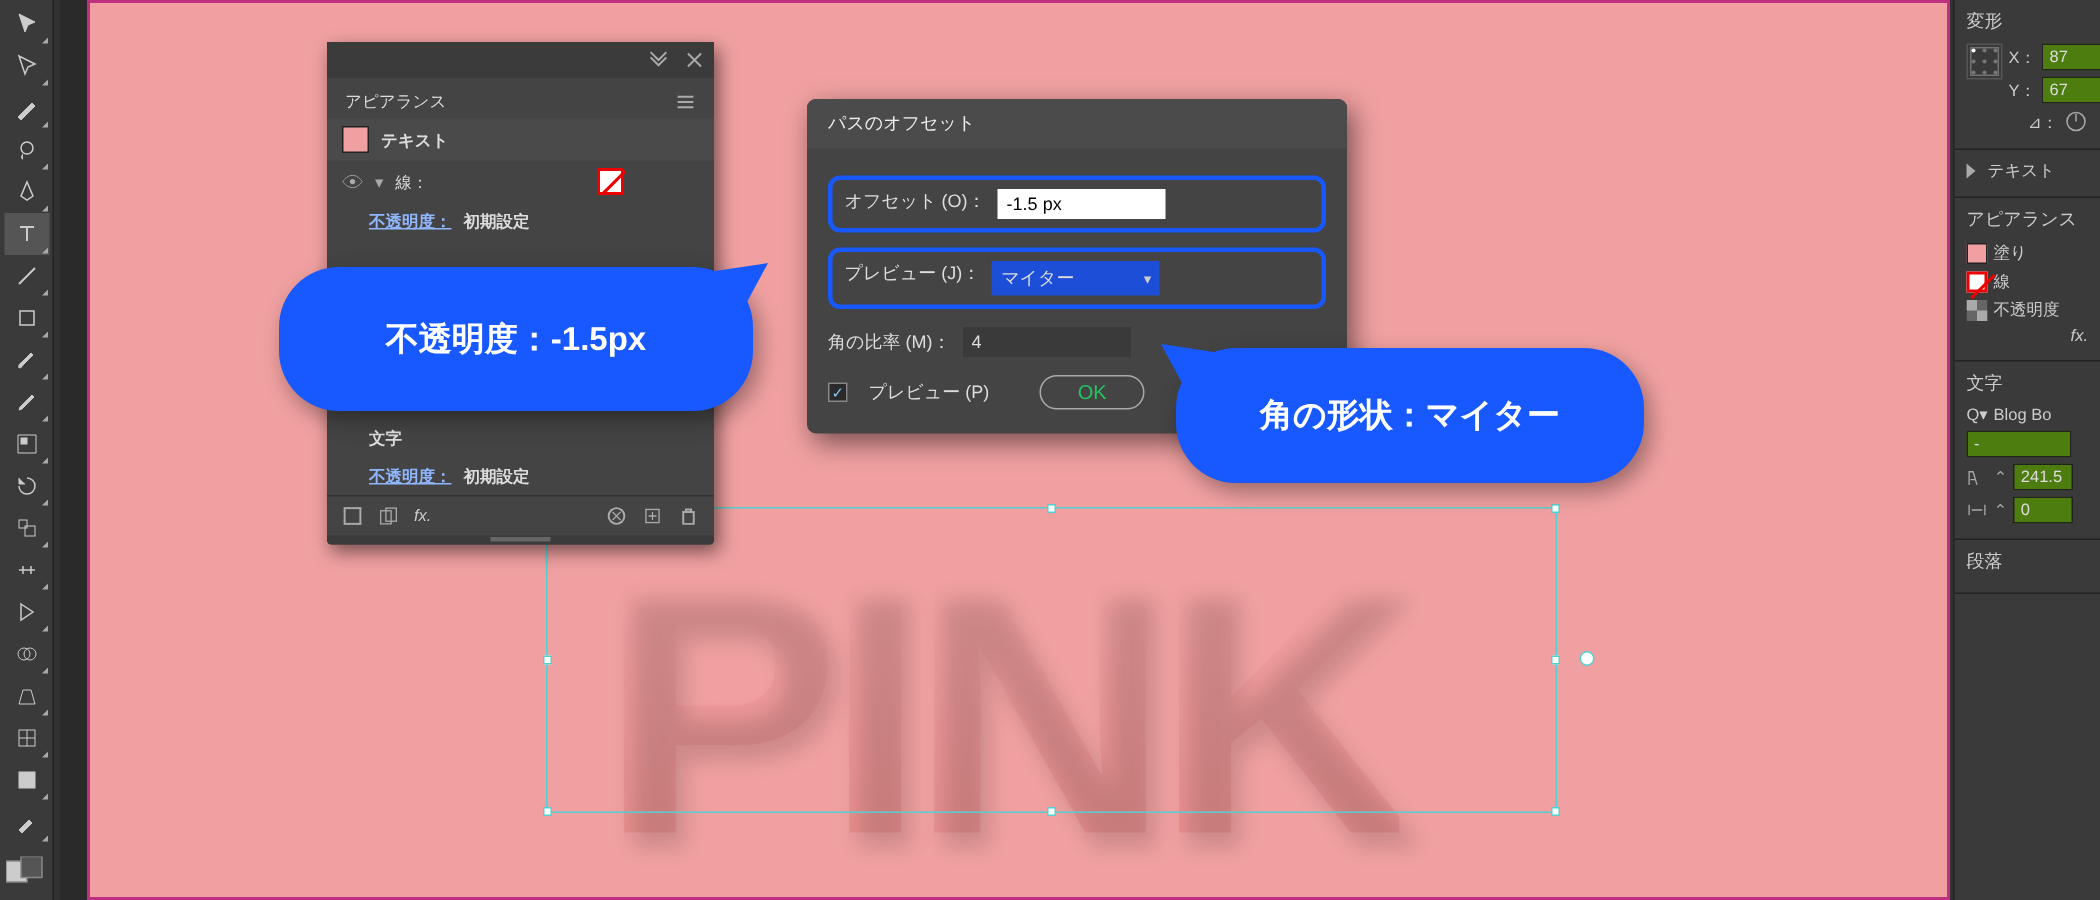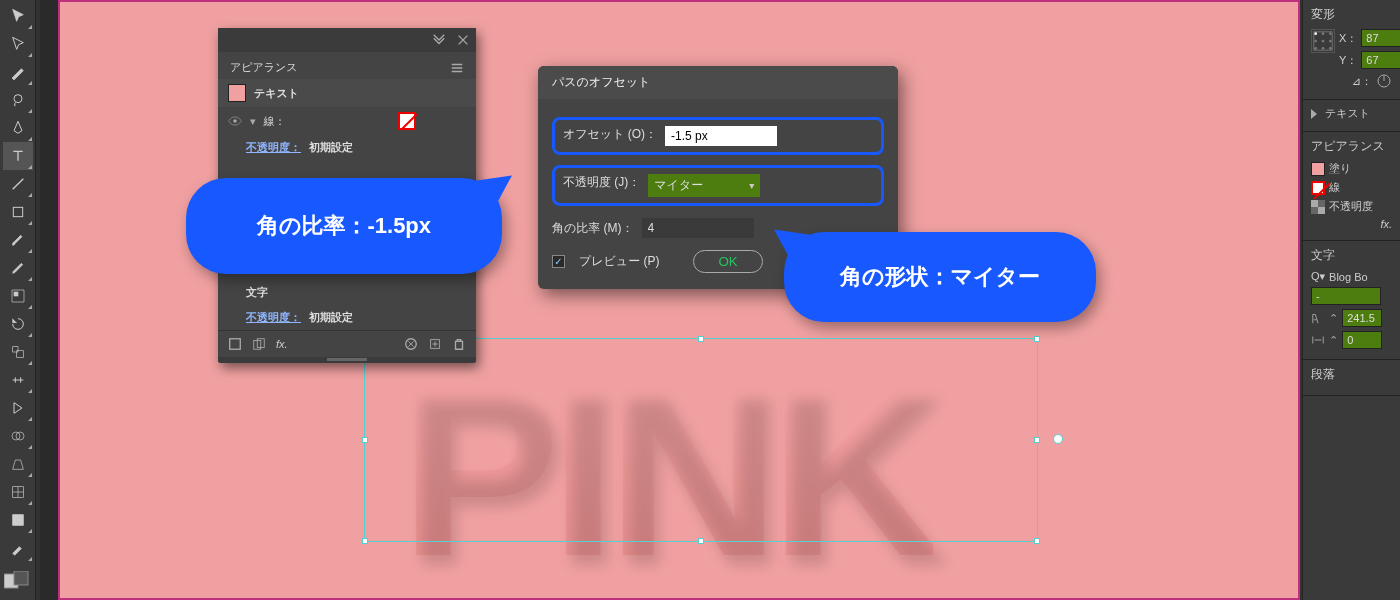--- a/index.html
+++ b/index.html
@@ -140,21 +140,21 @@
     color:#eee;
   }
   .dlg-body { padding: 18px 14px 16px; }
   .field-row { display:flex;align-items:center;gap:8px;margin-bottom:12px;}
   .field-label { flex:0 0 auto; color:#ddd; }
   .text-input {
     background:#fff;color:#000;border:none;
     padding:3px 6px;font-size:12px;width:112px;
   }
   .select-input {
-    background:#4d7c0f;color:#ddd;border:none;
+    background:#1d4ed8;color:#ddd;border:none;
     padding:3px 6px;font-size:12px;width:112px;
     display:flex;align-items:center;justify-content:space-between;gap:44px;
   }
   .select-input .chev{font-size:10px;color:#ccc;}
   .hl-box {
     border: 3px solid #1759ff;
     border-radius: 8px;
     padding: 6px 8px;
     display:flex;align-items:flex-start;gap:8px;
   }
@@ -432,40 +432,40 @@
 </div>
 
 <div class="dialog">
   <div class="dlg-title">パスのオフセット</div>
   <div class="dlg-body">
     <div class="hl-box" style="margin-bottom:10px">
       <span class="field-label">オフセット (O)：</span>
       <input class="text-input" value="-1.5 px" style="">
     </div>
     <div class="hl-box" style="margin-bottom:12px">
-      <span class="field-label">不透明度 (J)：</span>
+      <span class="field-label">プレビュー (J)：</span>
       <div class="select-input">
         <span>マイター</span>
         <span class="chev">▾</span>
       </div>
     </div>
     <div class="field-row">
       <span class="field-label">角の比率 (M)：</span>
       <input class="text-input" style="background: rgb(58, 58, 58); color: rgb(221, 221, 221);" value="4">
     </div>
     <div class="dlg-foot">
       <span class="chk">✓</span>
       <span>プレビュー (P)</span>
       <button class="ok-btn" style="margin-left:20px">OK</button>
     </div>
   </div>
 </div>
 
 <div class="bubble b1">
-  <span>角の比率：-1.5px</span>
+  <span>不透明度：-1.5px</span>
 </div>
 <div class="bubble b2">
   <span>角の形状：マイター</span>
 </div>
 
 <div class="right-col">
   <div class="panel">
     <div class="panel-head">
         <span>変形</span>
       </div>

